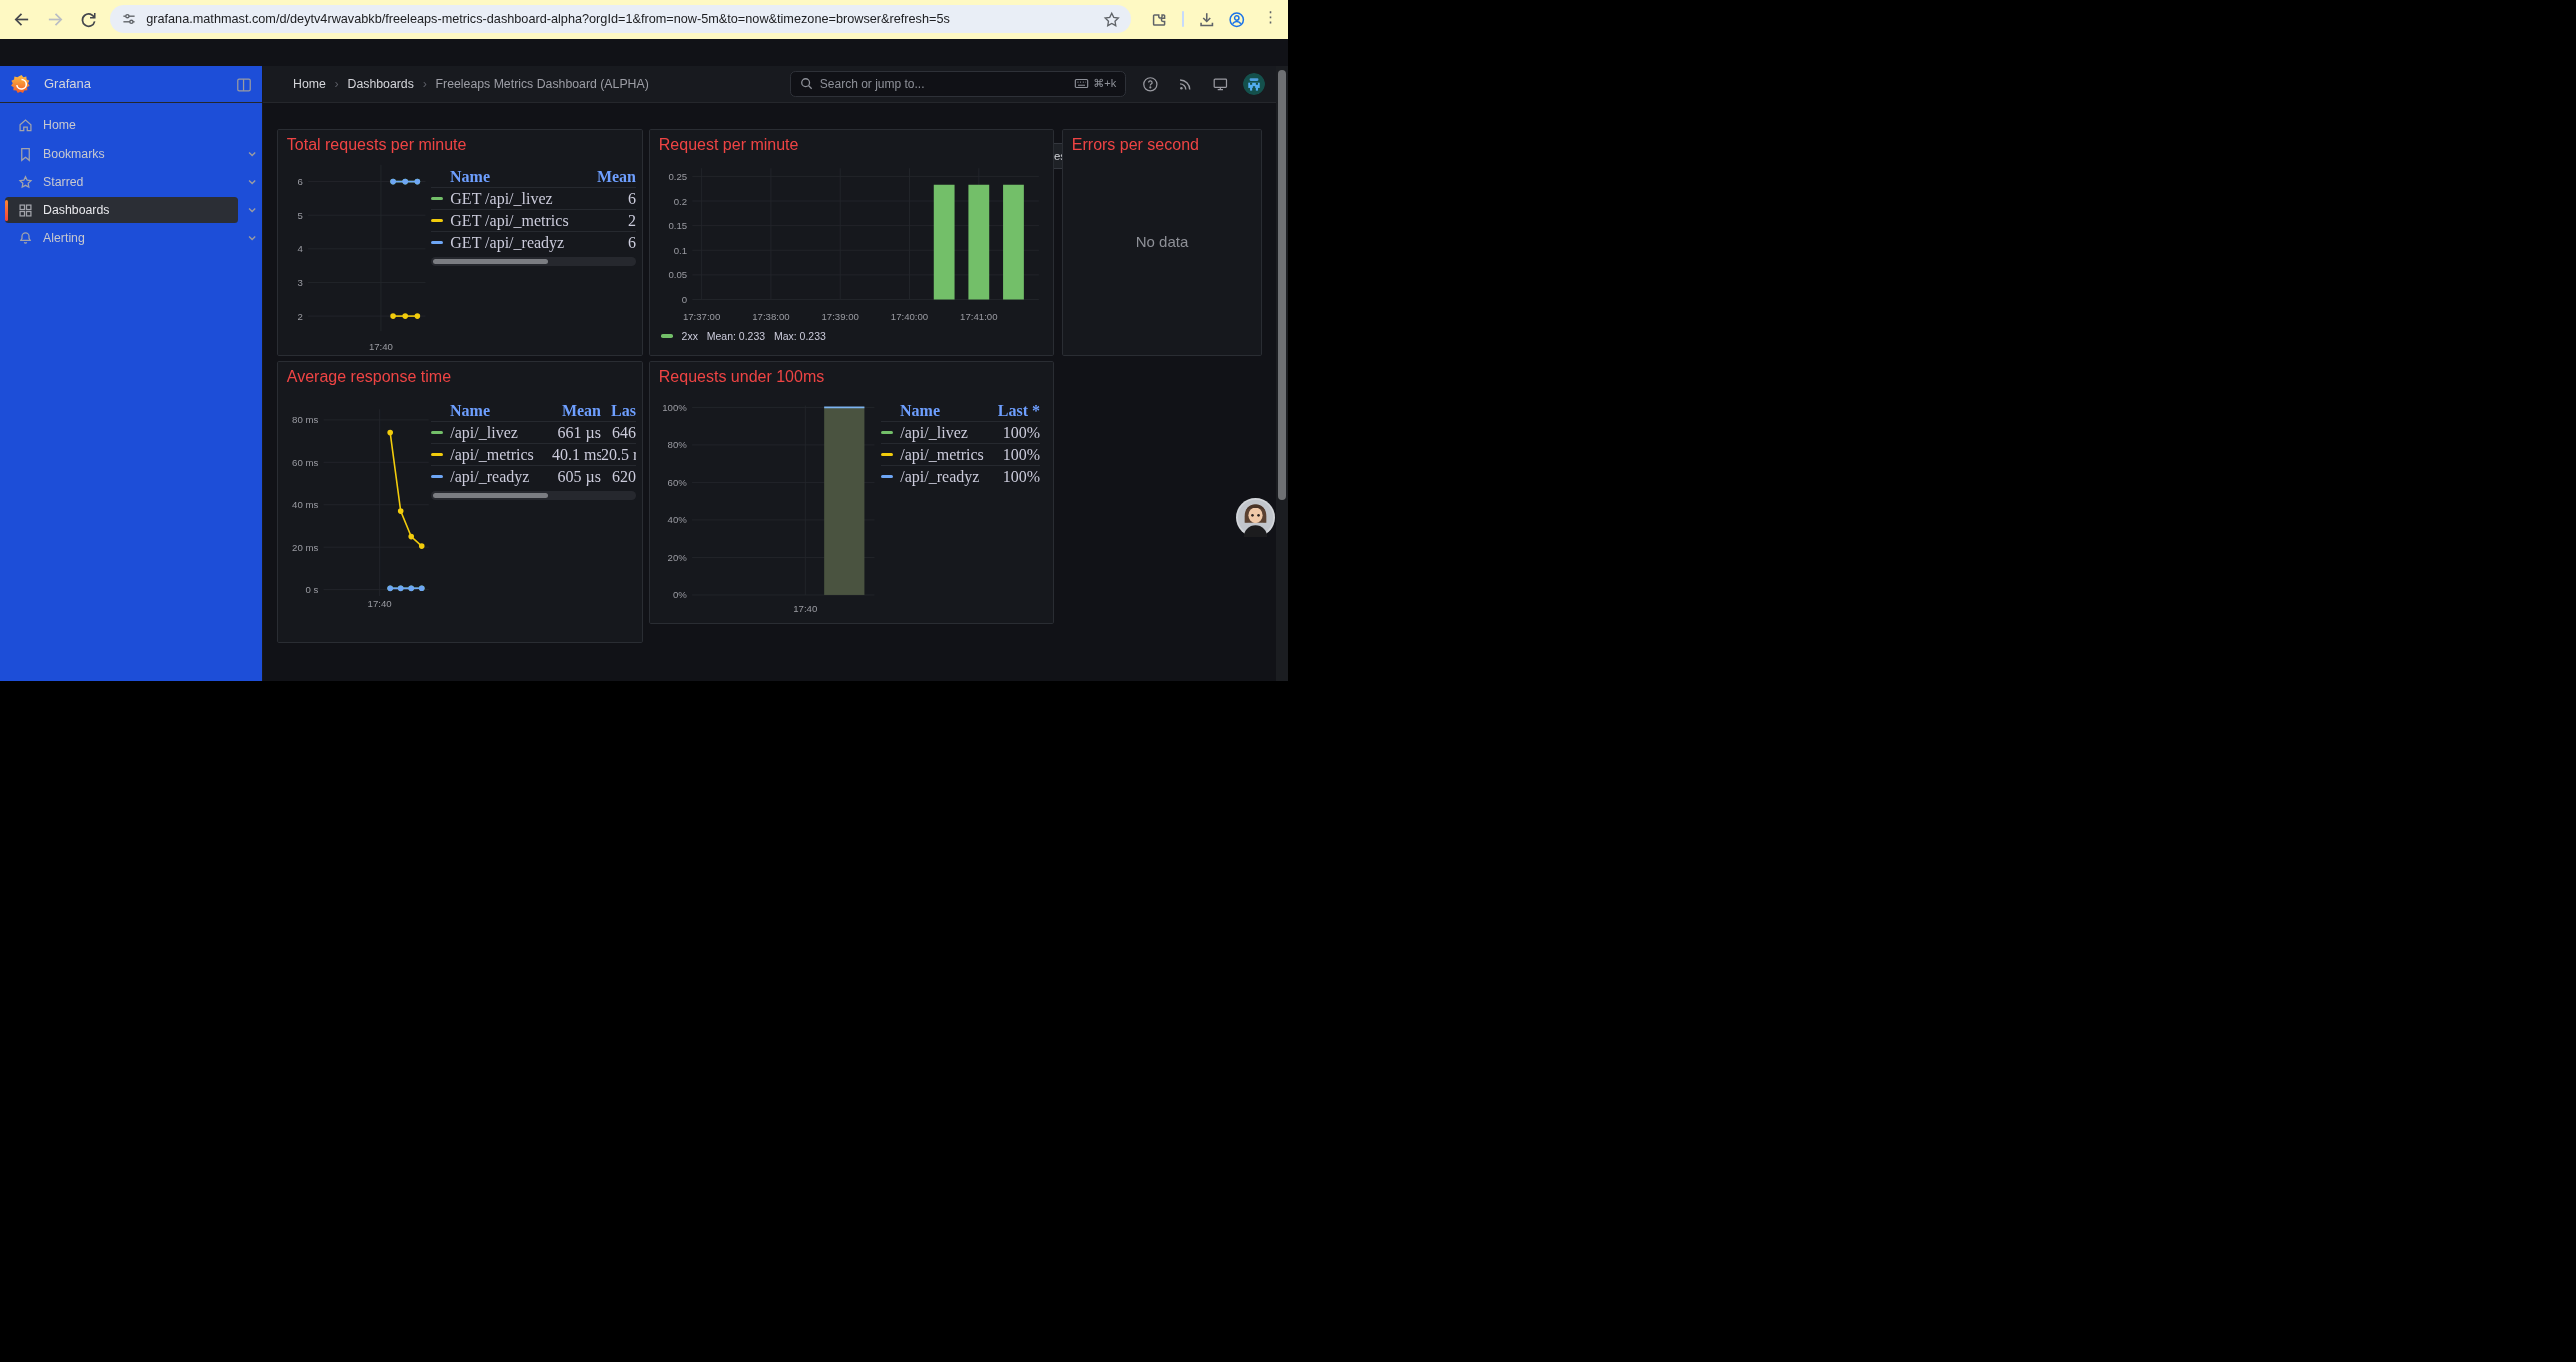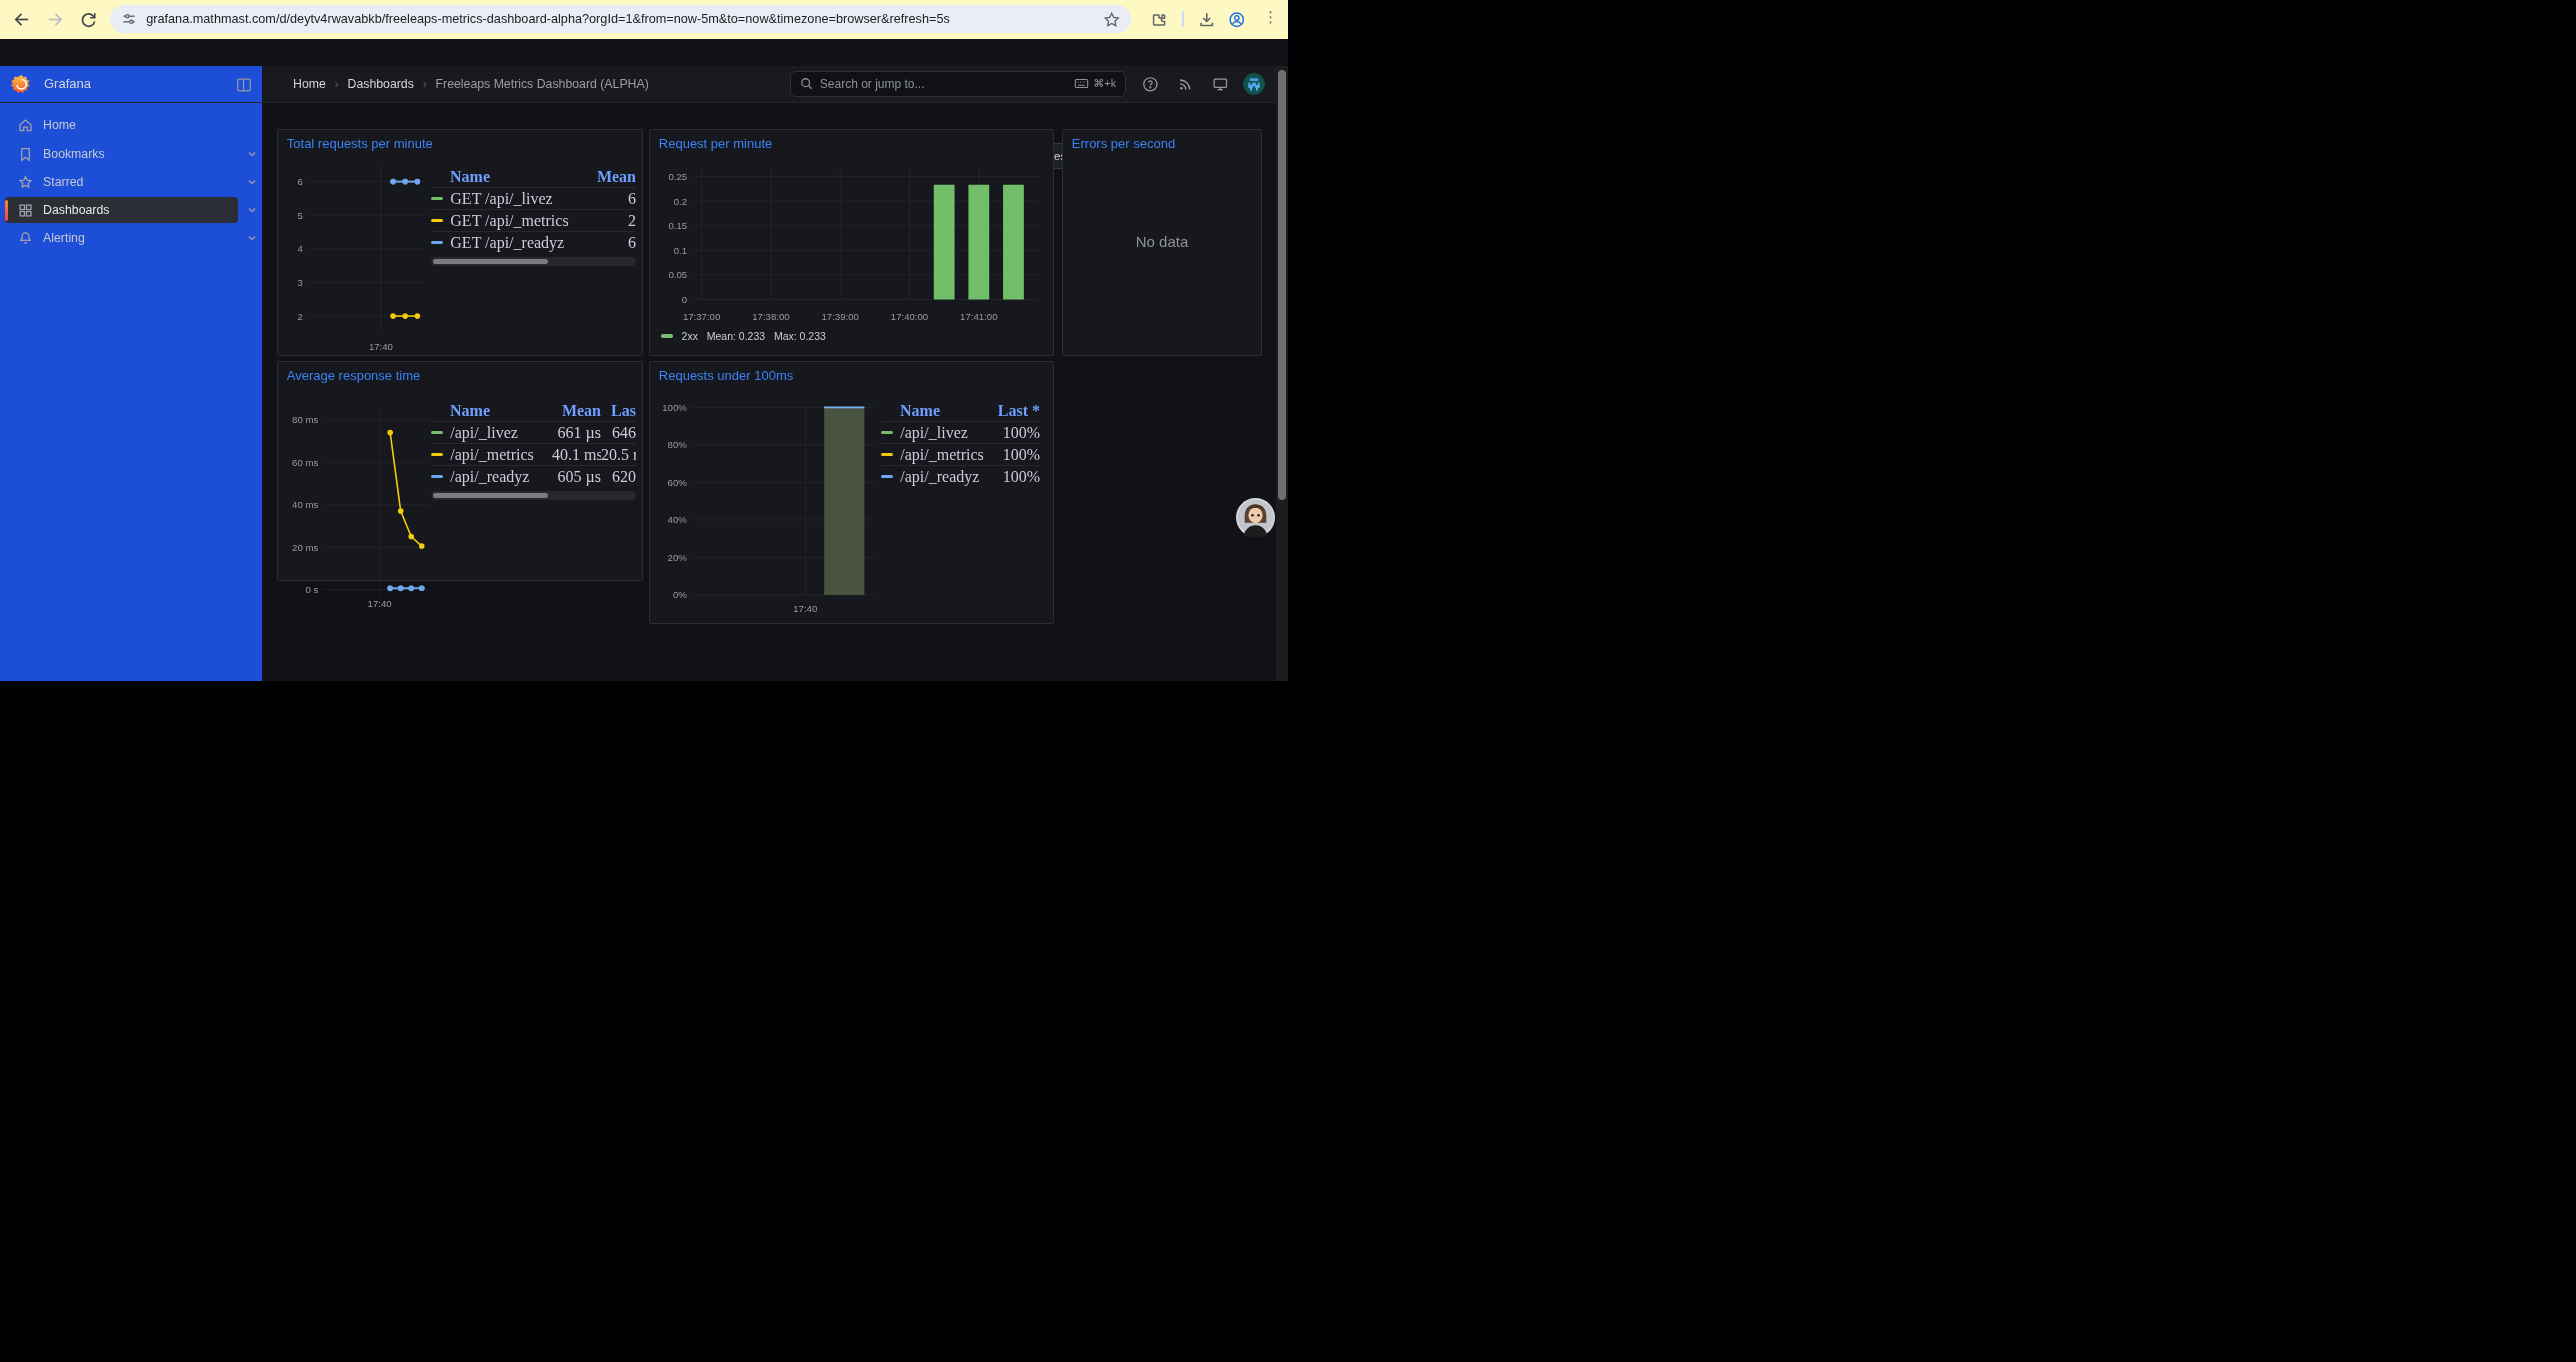--- a/index.html
+++ b/index.html
@@ -96,23 +96,23 @@
   .tseg + .tseg { border-left:0.9px solid #34373e; }
   .tseg svg { width:13px; height:13px; display:block; }
   #tg-range { left:700px; }
   #tg-refresh { left:884px; }
 
   
   .panel { position:absolute; background:#16181d; border:0.9px solid #2a2d33; border-radius:1.8px; }
   #p1 { left:277px; top:129px; width:366px; height:227px; }
   #p2 { left:649px; top:129px; width:405px; height:227px; }
   #p3 { left:1062px; top:129px; width:200px; height:227px; }
-  #p4 { left:277px; top:361px; width:366px; height:220px; }
+  #p4 { left:277px; top:361px; width:366px; height:282px; }
   #p5 { left:649px; top:361px; width:405px; height:263px; }
-  .p-title { position:absolute; left:8.8px; top:6.1px; font-size:13px; color:#3b82f6; white-space:nowrap; }
+  .p-title { position:absolute; left:8.8px; top:6.1px; font-size:16px; color:#ef4444; white-space:nowrap; }
   .chart { position:absolute; left:7px; top:26px; }
   #nodata { position:absolute; left:0; top:103px; width:100%; text-align:center; font-size:15px; color:#8e9097; }
 
   
   .lt { position:absolute; font-size:16px; color:#ccccdc;font-family:Liberation Serif, serif; }
   #legend1 { left:153px; top:37px; width:205px; }
   #legend4 { left:153px; top:39px; width:205px; }
   #legend5 { left:231px; top:39px; width:159px; }
   .lt-head { display:flex; height:20px; align-items:center; color:#6e9fff; font-weight:700; }
   .lt-row { display:flex; height:22px; align-items:center; border-top:0.9px solid #26292f; }

